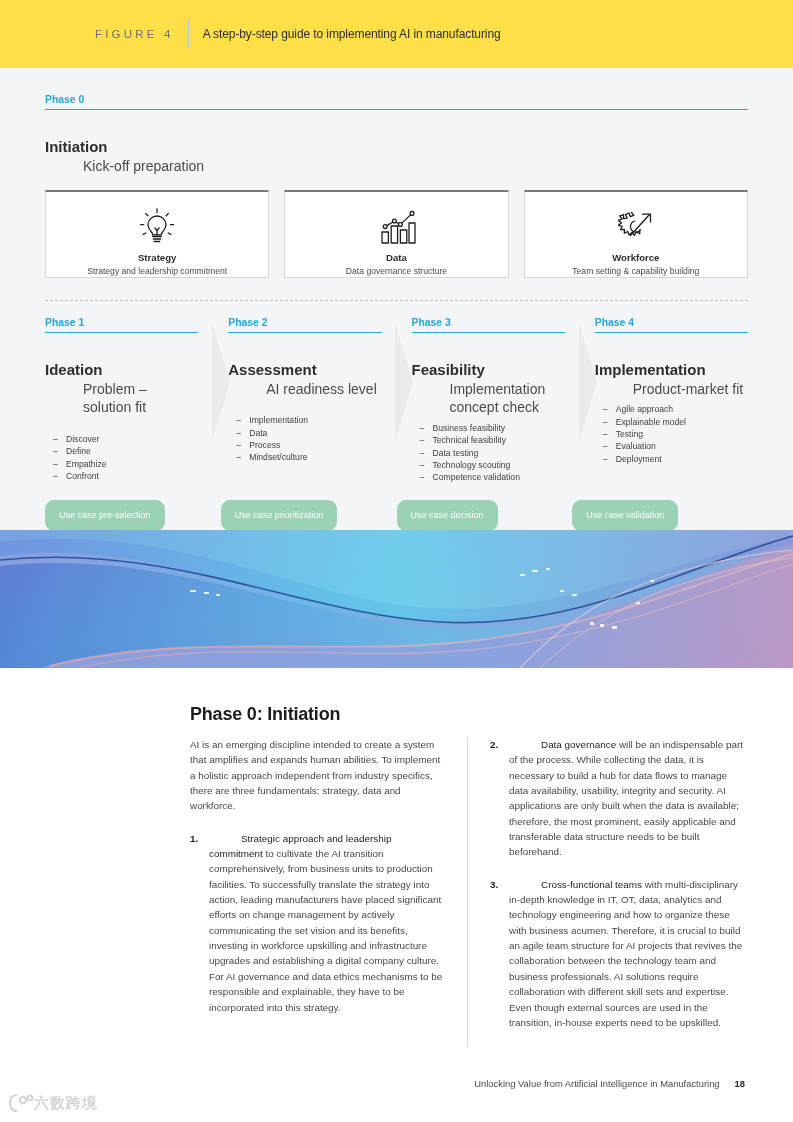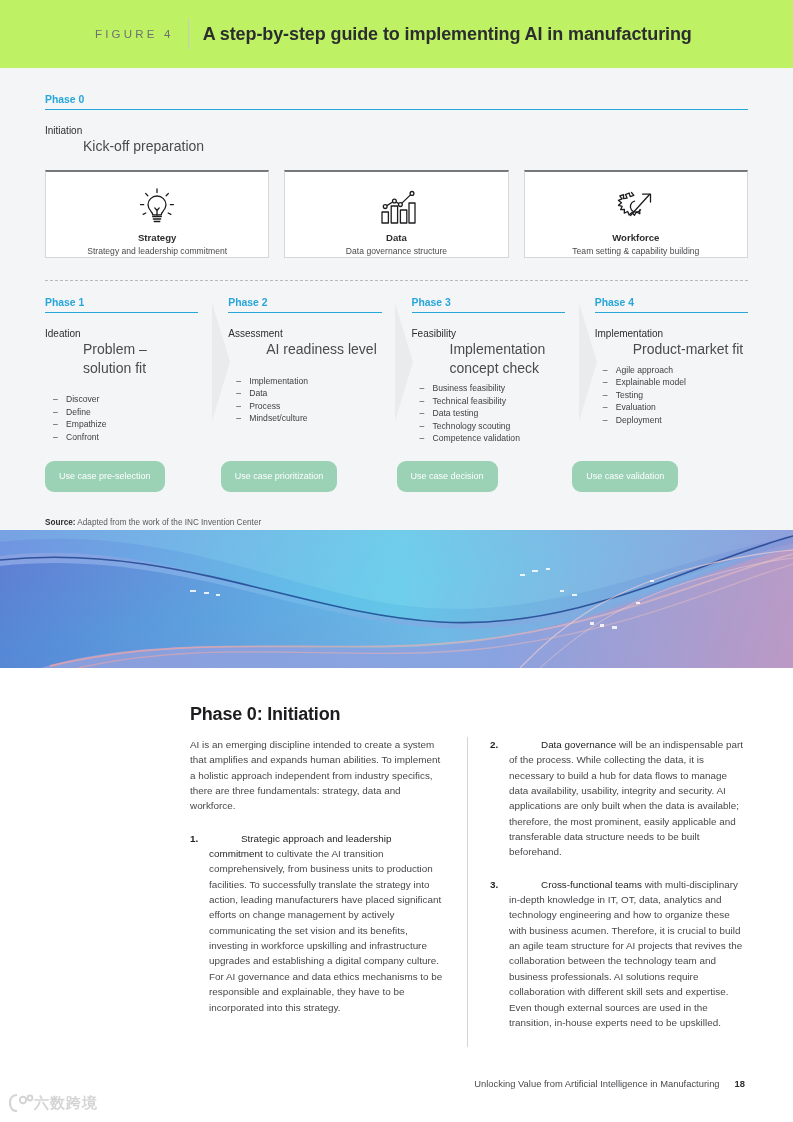--- a/index.html
+++ b/index.html
@@ -3,44 +3,44 @@
 <meta charset="utf-8">
 <style>
   html,body{margin:0;padding:0;}
   body{
     width:793px;height:1122px;background:#ffffff;
     font-family:"Liberation Sans","DejaVu Sans",sans-serif;
     color:#3f3f41;overflow:hidden;position:relative;
   }
   
   .fig-header{
-    height:68px;display:flex;align-items:center;padding-left:95px;background:#bef264;
+    height:68px;display:flex;align-items:center;padding-left:95px;background:#fde047;
   }
   .fig-label{
     font-size:11.5px;letter-spacing:3.2px;color:#6f7072;font-weight:400;
     padding-right:14px;
   }
   .fig-divider{width:1px;height:30px;background:#c9cacb;}
   .fig-title{
-    font-size:18px;font-weight:700;color:#2c2d2f;padding-left:14px;letter-spacing:-0.1px;
+    font-size:12px;font-weight:400;color:#2c2d2f;padding-left:14px;letter-spacing:-0.1px;
   }
   
   .panel{
     position:relative;background:#f4f5f6;padding:0 0 0 0;height:462px;
   }
   .panel-inner{padding:26px 45px 0 45px;}
 
   .phase-head{position:relative;}
   .phase-name{
     color:#27a6d9;font-size:10.4px;font-weight:700;padding-bottom:4px;letter-spacing:0px;
   }
   .phase-rule{height:1.3px;background:#27a6d9;}
   .phase0-rule{height:1.3px;background:#27a6d9;width:703px;}
 
-  .block-title{font-size:10px;font-weight:400;color:#2c2d2f;margin-top:14px;line-height:1.32;}
+  .block-title{font-size:15px;font-weight:700;color:#2c2d2f;margin-top:27px;line-height:1.32;}
   .block-sub{font-size:14px;color:#4a4b4d;line-height:1.32;padding-left:38px;}
 
   
   .cards{display:flex;gap:15px;margin-top:14px;}
   .card{
     flex:1;background:#ffffff;border:1px solid #d6d7d9;border-top:2.5px solid #77787a;
     height:88px;display:flex;flex-direction:column;align-items:center;justify-content:flex-start;
     padding-top:12px;box-sizing:border-box;
   }
   .card-icon{height:46px;display:flex;align-items:center;justify-content:center;}

